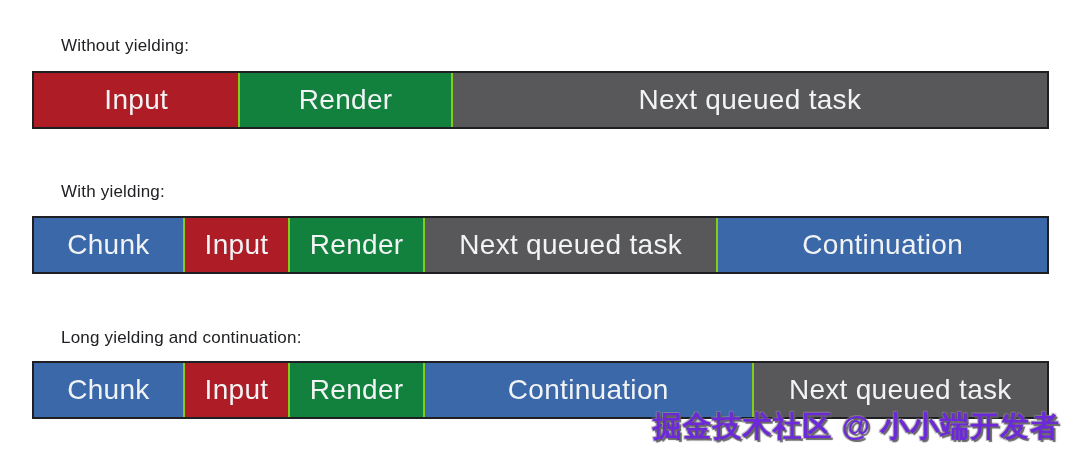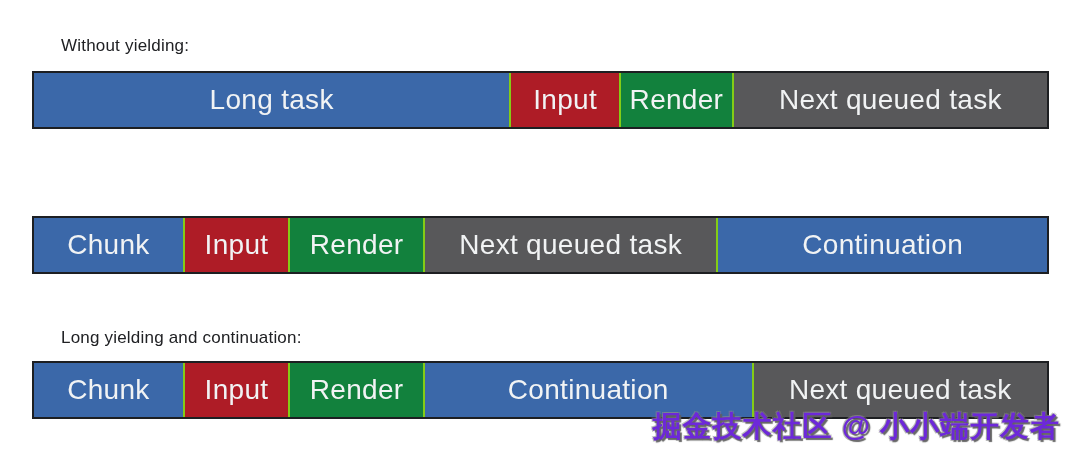--- a/index.html
+++ b/index.html
@@ -72,34 +72,32 @@
       -1px 1px 0 rgba(120, 120, 120, 0.5);
   }
 </style>
 </head>
 <body>
 
 <div id="stage">
 
   <div id="label-row-0" class="row-label">Without yielding:</div>
   <div id="bar-row-0" class="task-bar">
-      <div class="seg" style="flex: 47.2 1 0%; background: rgb(59, 104, 169);">
-        <span>Long task</span>
-      </div>
       <div class="seg" style="flex: 10.7 1 0%; background: rgb(174, 28, 38);">
         <span>Input</span>
       </div>
       <div class="seg" style="flex: 11 1 0%; background: rgb(18, 129, 61);">
         <span>Render</span>
       </div>
       <div class="seg" style="flex: 31.1 1 0%; background: rgb(88, 88, 90);">
         <span>Next queued task</span>
       </div>
     </div>
 
+  <div id="label-row-1" class="row-label">With yielding:</div>
   <div id="bar-row-1" class="task-bar">
       <div class="seg" style="flex: 14.8 1 0%; background: rgb(59, 104, 169);">
         <span>Chunk</span>
       </div>
       <div class="seg" style="flex: 10.3 1 0%; background: rgb(174, 28, 38);">
         <span>Input</span>
       </div>
       <div class="seg" style="flex: 13.2 1 0%; background: rgb(18, 129, 61);">
         <span>Render</span>
       </div>

